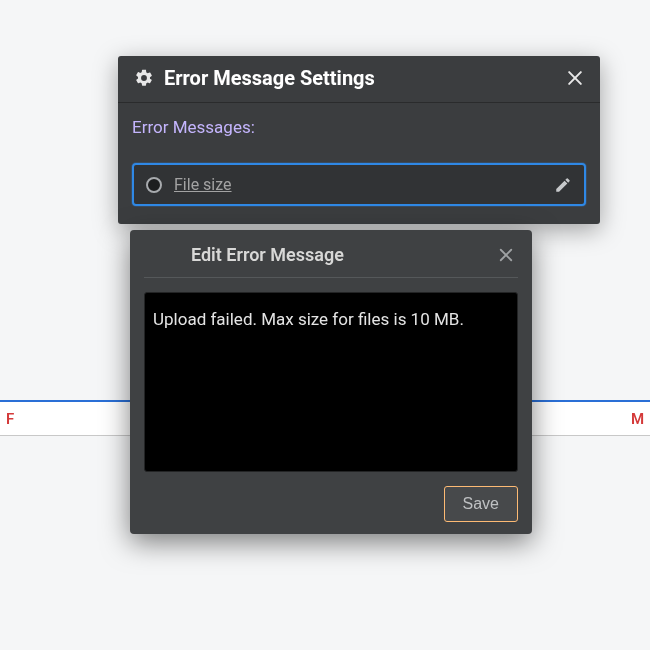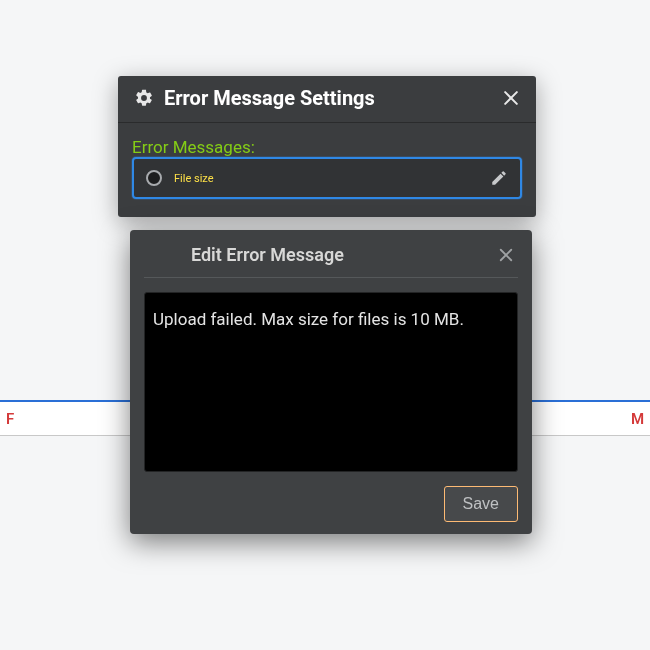--- a/index.html
+++ b/index.html
@@ -24,23 +24,23 @@
     justify-content: space-between;
     align-items: center;
     padding: 0 6px;
     color: #d43a3a;
     font-weight: 600;
     font-size: 15px;
   }
 
   .panel-main {
     position: absolute;
-    top: 76px;
+    top: 56px;
     left: 118px;
-    width: 418px;
+    width: 482px;
     background: #3b3d3f;
     border-radius: 3px;
     box-shadow: 0 6px 24px rgba(0,0,0,0.35);
     color: #e6e6e6;
   }
 
   .panel-header {
     display: flex;
     align-items: center;
     padding: 10px 14px 12px 16px;
@@ -63,22 +63,22 @@
     color: #e8e8e8;
     cursor: pointer;
     display:flex;align-items:center;justify-content:center;
   }
 
   .panel-body {
     padding: 14px 14px 18px 14px;
   }
   .section-label {
     font-size: 17px;
-    color: #84cc16;
-    margin-bottom: 0;
+    color: #c4b5fd;
+    margin-bottom: 26px;
   }
 
   .row {
     display: flex;
     align-items: center;
     gap: 12px;
     background: #313335;
     border: 2px solid #2f88e5;
     border-radius: 4px;
     padding: 10px 12px;
@@ -86,22 +86,23 @@
   }
   .radio {
     width: 16px; height: 16px;
     border-radius: 50%;
     background: #1d1e1f;
     border: 2px solid #a8abae;
     flex-shrink: 0;
   }
   .row-label {
     flex: 1;
-    color: #fde047;
-    font-size: 11px;
+    color: #a3a3a3;
+    font-size: 16px;
+    text-decoration: underline;
   }
   .pencil {
     width: 18px; height: 18px;
     color: #c7c9cb;
     cursor: pointer;
   }
 
   .panel-sub {
     position: absolute;
     top: 230px;

